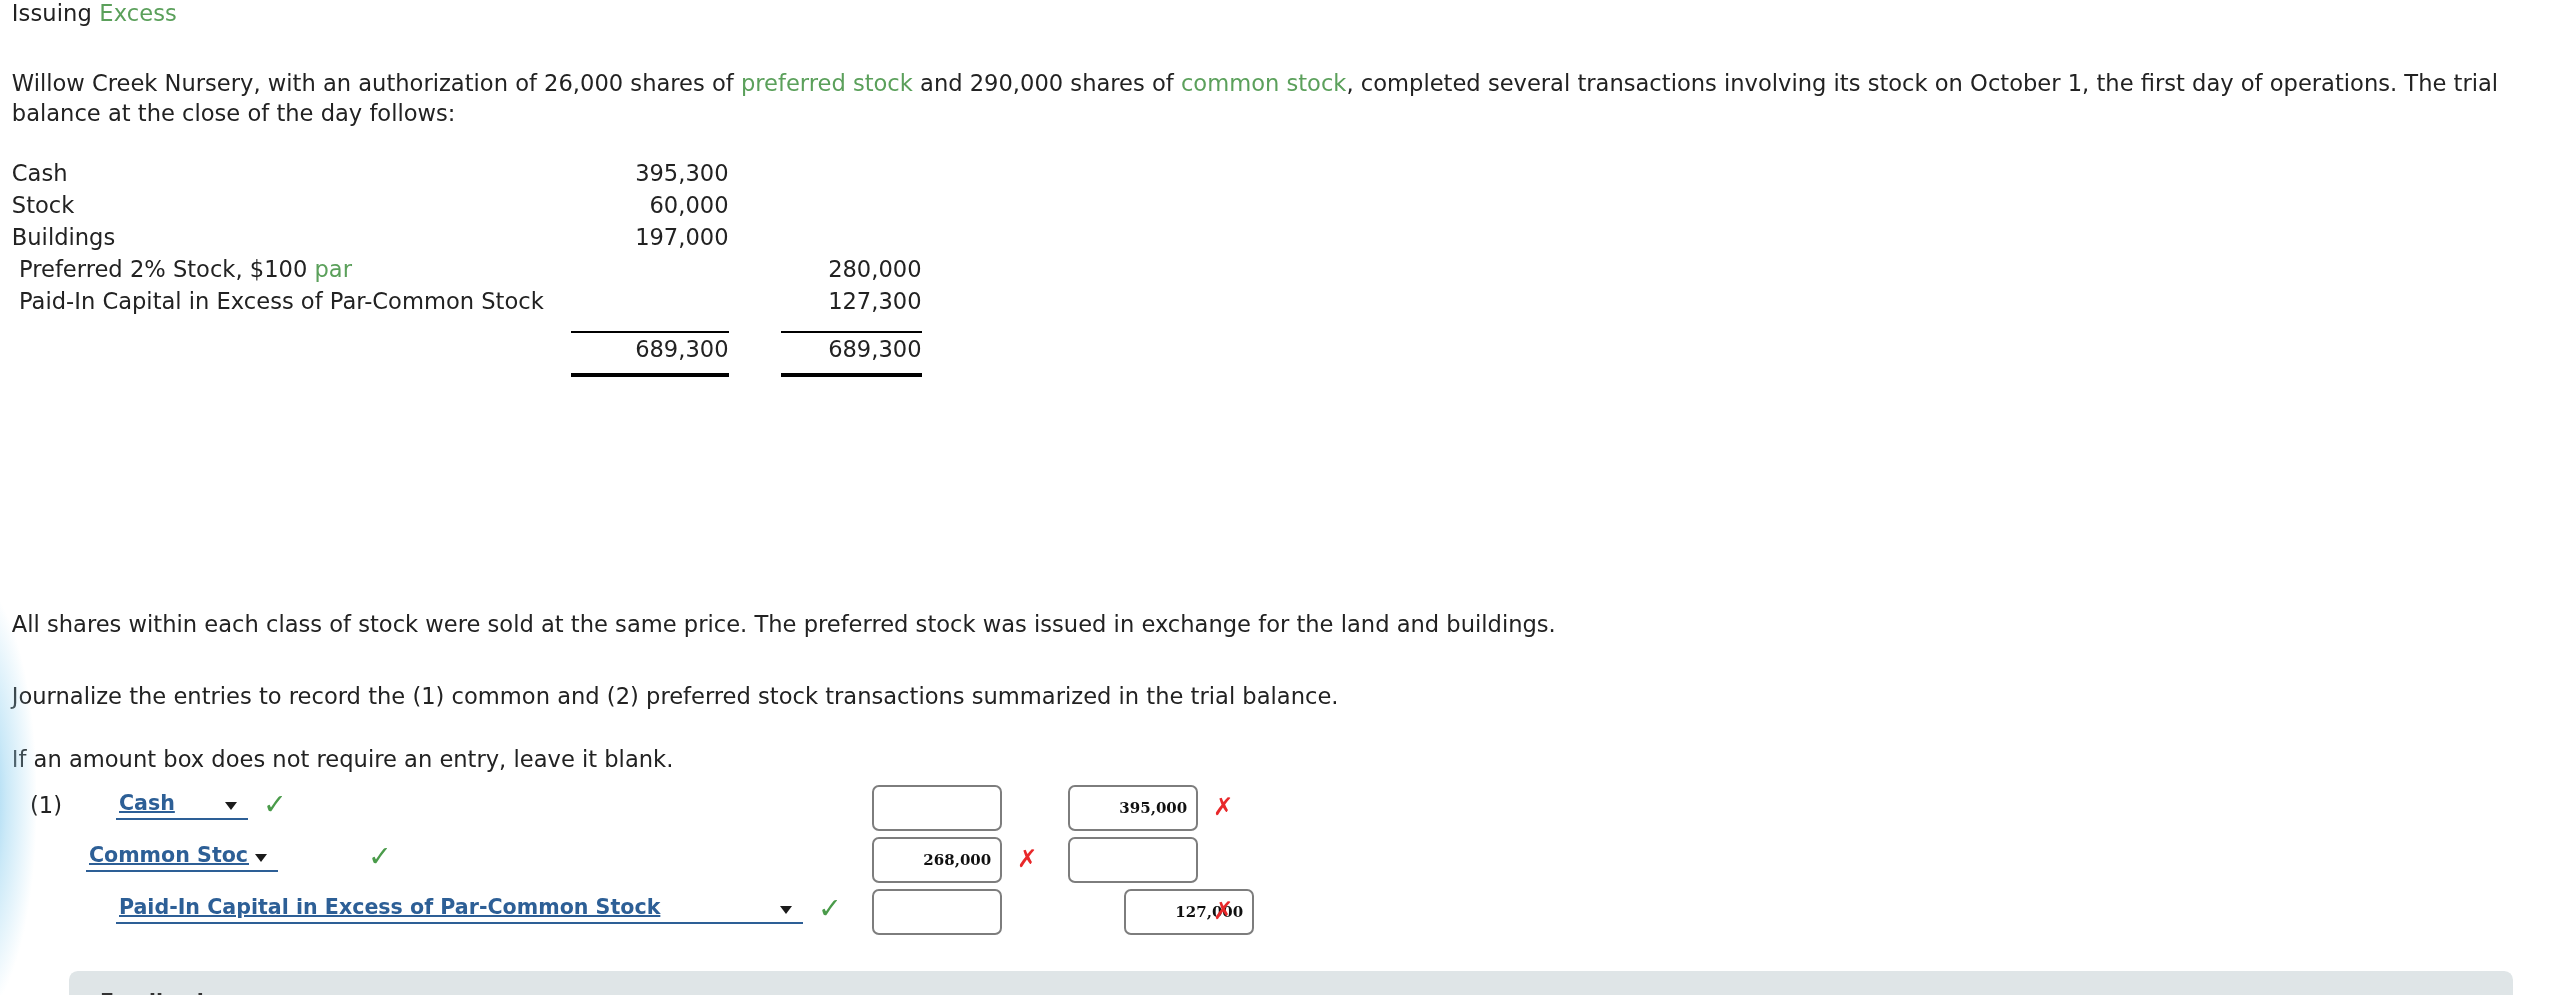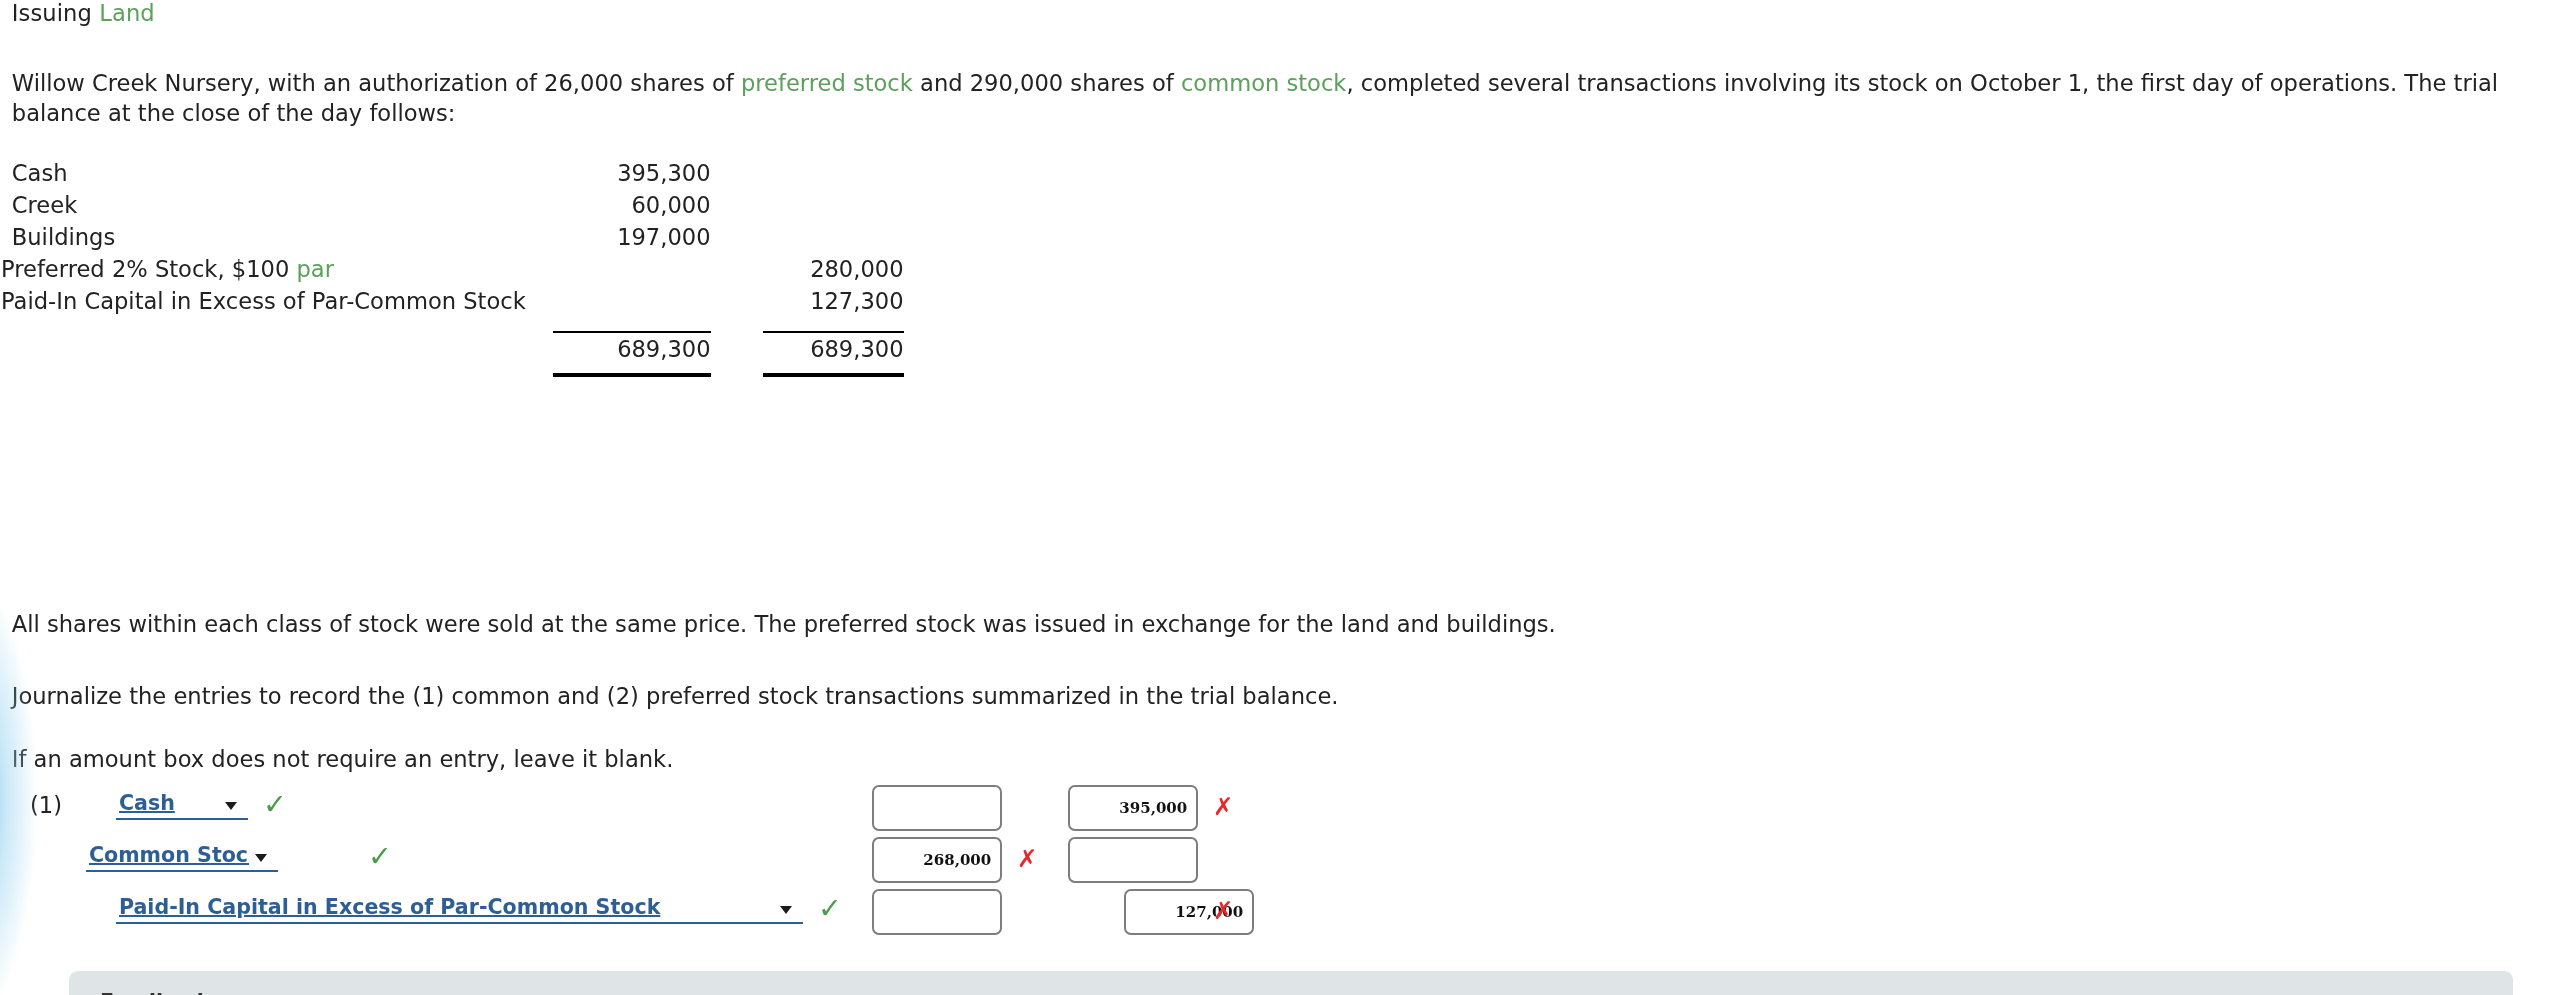--- a/index.html
+++ b/index.html
@@ -52,21 +52,21 @@
     border-collapse: collapse;
   }
   .tb td {
     font-size: 22.6px;
     padding: 0;
     height: 32px;
     vertical-align: middle;
     white-space: nowrap;
   }
   .tb td.lbl   { padding-left: 11.8px; padding-right: 9.8px; }
-  .tb td.lbl2  { padding-left: 1px; padding-right: 9.8px; }
+  .tb td.lbl2  { padding-left: 19px; padding-right: 9.8px; }
   .tb td.num {
     text-align: right;
     font-variant-numeric: tabular-nums;
   }
   .tb td.c1 { width: 216px; padding-right: 41px; }
   .tb td.c2 { width: 187px; padding-right: 35px; margin-top: 7px; }
 
   .tb tr.rule td.c1 > span,
   .tb tr.rule td.c2 > span {
     display: block;
@@ -184,36 +184,36 @@
 </style>
 </head>
 <body>
 
 <div class="page">
 
   <div class="edge-glow"></div>
 
   <div class="heading">
     <span>Issuing</span>
-    <span class="g">Land</span>
+    <span class="g">Excess</span>
   </div>
 
   <div class="intro">
     <span>Willow Creek Nursery, with an authorization of 26,000 shares of </span><span class="g">preferred stock</span><span> and 290,000 shares of </span><span class="g">common stock</span><span>, completed several transactions involving its stock on October 1, the first day of operations. The trial balance at the close of the day follows:</span>
   </div>
 
   <table class="tb">
     <tbody>
       <tr>
         <td class="lbl"><span>Cash</span><span class="g"></span></td>
         <td class="num c1">395,300</td>
         <td class="num c2"></td>
       </tr>
       <tr>
-        <td class="lbl"><span>Creek</span><span class="g"></span></td>
+        <td class="lbl"><span>Stock</span><span class="g"></span></td>
         <td class="num c1">60,000</td>
         <td class="num c2"></td>
       </tr>
       <tr>
         <td class="lbl"><span>Buildings</span><span class="g"></span></td>
         <td class="num c1">197,000</td>
         <td class="num c2"></td>
       </tr>
       <tr>
         <td class="lbl2"><span>Preferred 2% Stock, $100 </span><span class="g">par</span></td>

